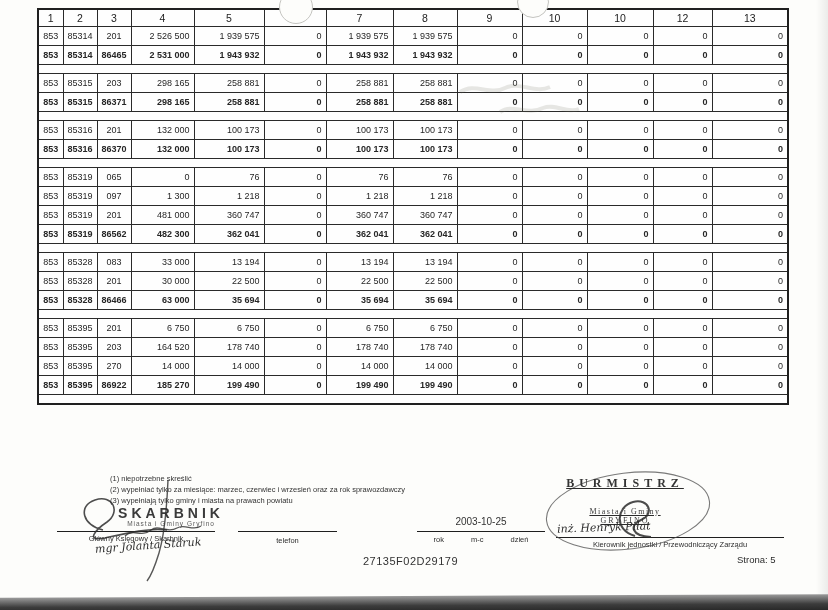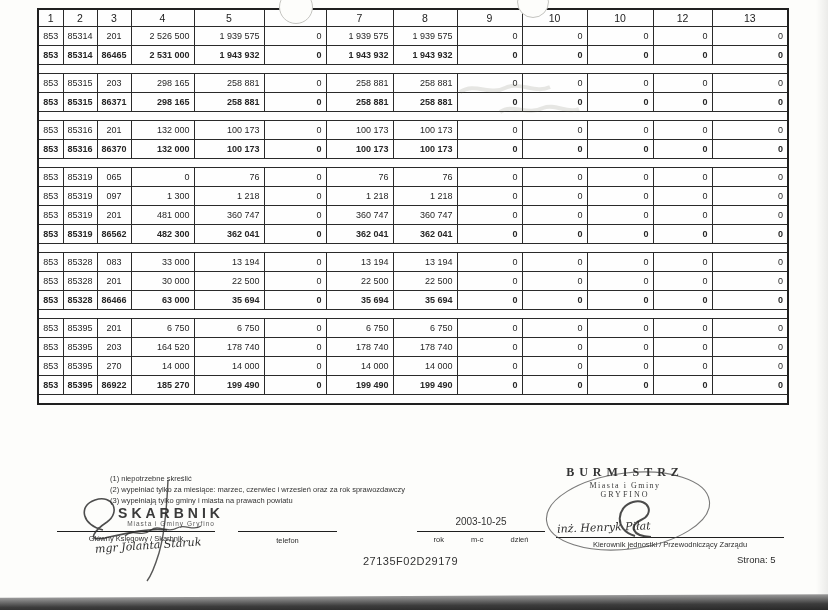--- a/index.html
+++ b/index.html
@@ -78,23 +78,23 @@
   .date-labels {
     position:absolute; left:420px; top:535px; width:122px;
     display:flex; justify-content:space-around; font-size:7.5px; color:#2e2e2e;
   }
 
   .doc-code {
     position:absolute; left:363px; top:555px;
     font-size:11px; letter-spacing:0.5px; color:#323232;
   }
 
-  .stamp-right { position:absolute; left:545px; top:465px; width:160px; text-align:center; z-index:2; }
+  .stamp-right { position:absolute; left:545px; top:476px; width:160px; text-align:center; z-index:2;text-decoration:underline; }
   .stamp-right .sr1 { font-size:12px; font-weight:bold; letter-spacing:5px; color:#343434; font-family:"Liberation Serif", serif; }
-  .stamp-right .sr2 { font-size:8px; letter-spacing:1.5px; color:#3c3c3c; margin-top:1px; font-family:"Liberation Serif", serif; }
+  .stamp-right .sr2 { font-size:8px; letter-spacing:1.5px; color:#3c3c3c; margin-top:16px; font-family:"Liberation Serif", serif; }
   .stamp-right .sr3 { font-size:8px; letter-spacing:2px; color:#3c3c3c; font-family:"Liberation Serif", serif; }
 
   .page-label { position:absolute; left:737px; top:554px; font-size:9.5px; color:#2c2c2c; }
 
   .svg-abs { position:absolute; z-index:4; }
 
   
   .bottom-edge {
     position:absolute; left:-8px; top:596px; width:844px; height:24px;
     background:linear-gradient(to bottom,#9b9b9b 0%,#3c3c3c 40%,#0e0e0e 100%);

